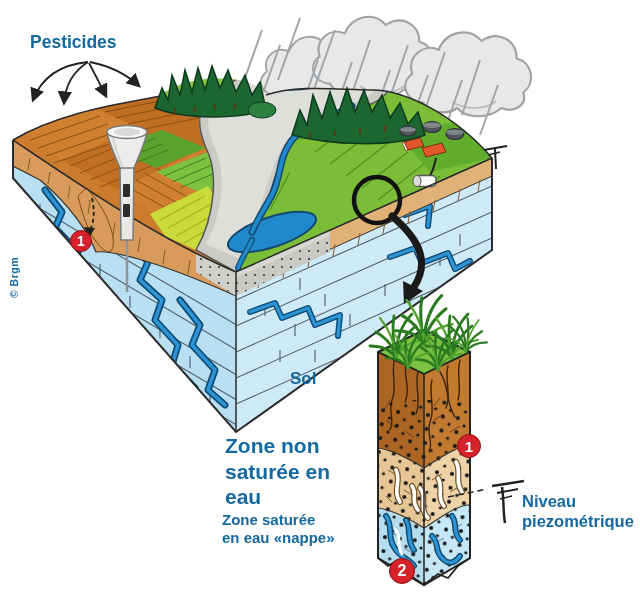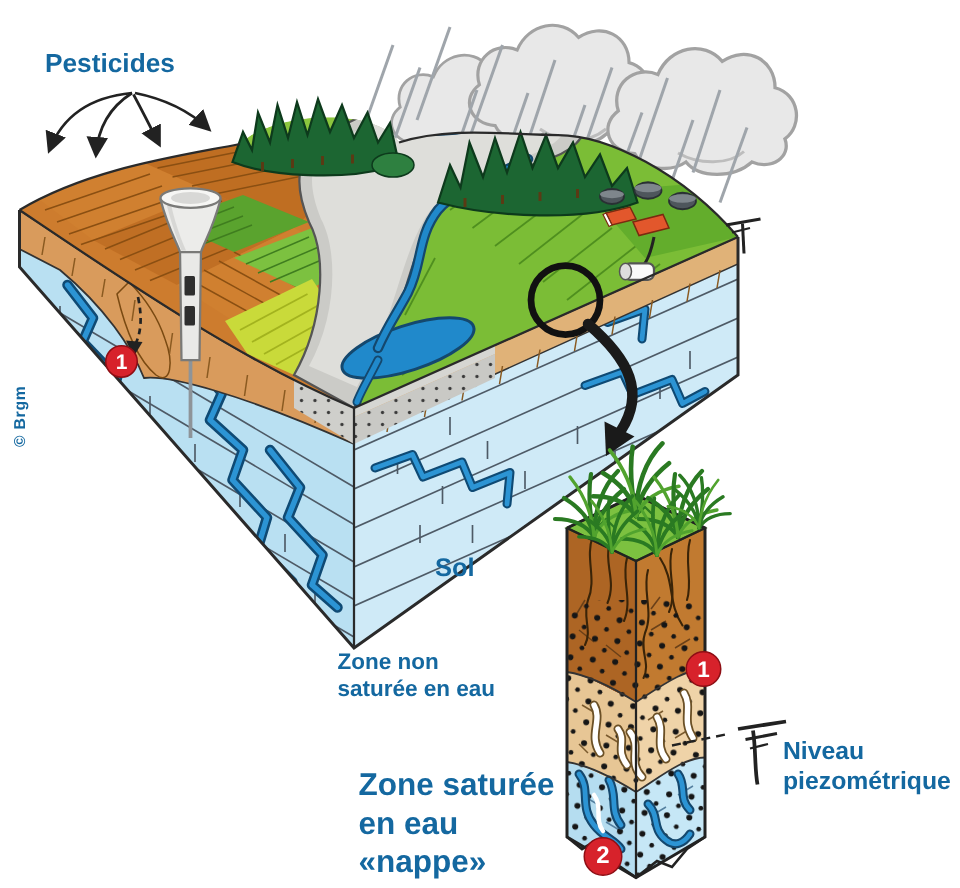--- a/index.html
+++ b/index.html
@@ -9,22 +9,22 @@
     padding-left:12px;
   }
   .stage svg{position:absolute;left:0;top:0;}
   .lbl{
     position:absolute;color:#1468a0;font-weight:bold;
     white-space:pre-line;line-height:1.22;
   }
   .lbl.right{text-align:left;}
   .pesticides{left:30px;top:32px;font-size:17.5px;}
   .sol{left:290px;top:369px;width:88px;font-size:17px;}
-  .zone-non{left:225px;top:433px;width:142px;font-size:15px;}
-  .zone-sat{left:239px;top:511px;width:145px;font-size:21px;}
+  .zone-non{left:225px;top:433px;width:142px;font-size:21px;}
+  .zone-sat{left:222px;top:511px;width:145px;font-size:15px;}
   .niveau{left:522px;top:448px;font-size:16.5px;margin-top:43px;}
   .credit{
     position:absolute;left:-9px;top:271px;width:46px;height:13px;
     transform:rotate(-90deg);transform-origin:center;
     color:#1468a0;font-weight:bold;font-size:10.5px;text-align:center;letter-spacing:.5px;
   }
   .badge{
     position:absolute;background:#d7222b;border:1.5px solid #8e0e14;border-radius:50%;
     color:#fff;font-weight:bold;display:flex;align-items:center;justify-content:center;
     box-sizing:border-box;

